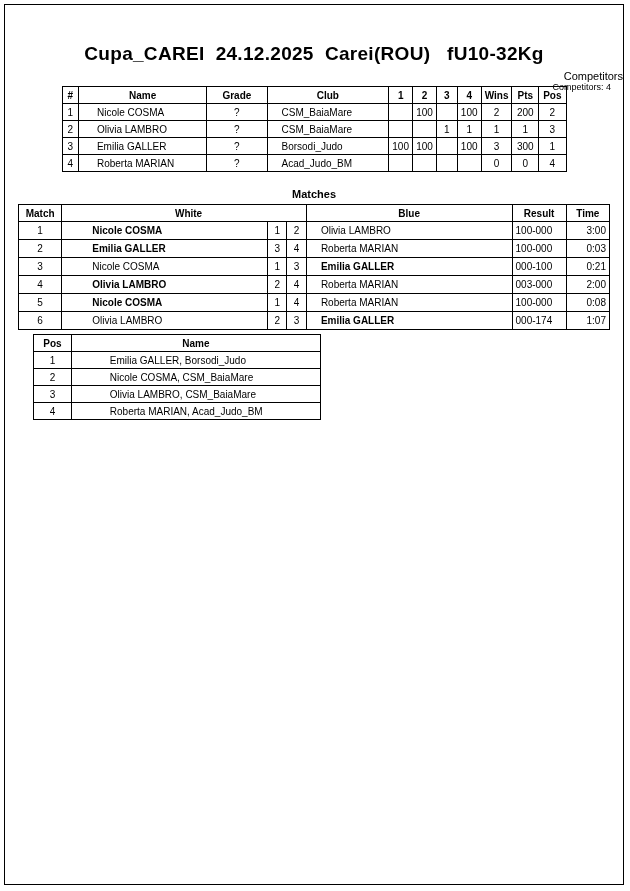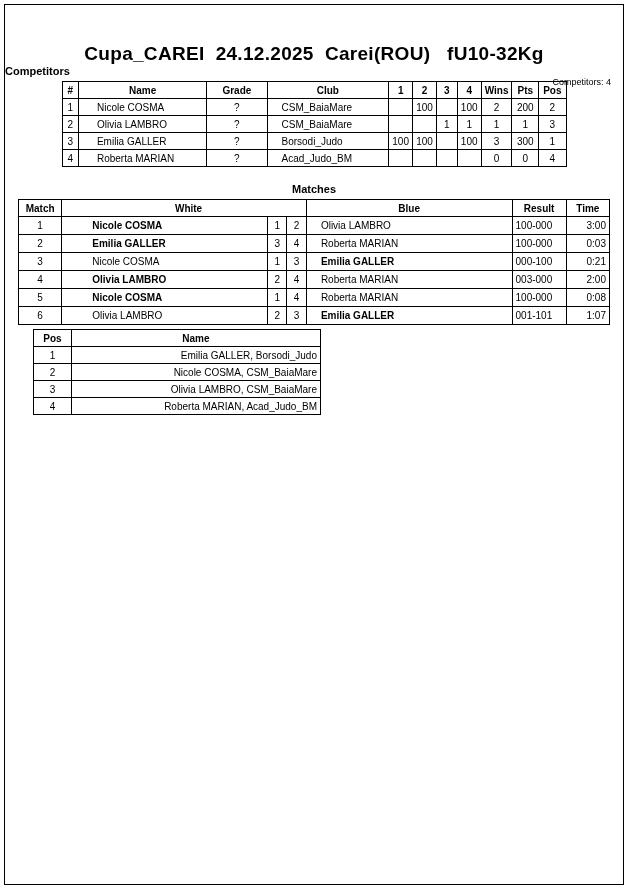--- a/index.html
+++ b/index.html
@@ -33,23 +33,24 @@
   .title {
     text-align: center;
     font-size: 19px;
     font-weight: bold;
     letter-spacing: 0.3px;
     margin-top: 38px;
     font-family: "Liberation Sans", sans-serif;
     white-space: pre;
   }
   .section-label {
-    text-align: left;
+    text-align: right;
     font-size: 11px;
-    font-weight: bold;
+    font-weight: normal;
+    margin-top: 5px;
   }
   .counter {
     position: absolute;
     right: 12px;
     font-size: 9px;
     text-align: right;
   }
   table {
     border-collapse: collapse;
     font-size: 10px;
@@ -120,21 +121,21 @@
     font-weight: bold;
     margin-top: 18px;
     margin-left: 125px;
   }
   #results-table {
     margin: 4px 0 0 28px;
     width: 288px;
   }
   #results-table td { height: 17px; }
   #results-table td.r-pos { text-align: center; width: 38px; }
-  #results-table td.r-name { text-align: right; width: 250px; padding-left: 38px; }
+  #results-table td.r-name { text-align: left; width: 250px; padding-left: 38px; }
   #results-table th.rh-pos { width: 38px; }
   #results-table th.rh-name { width: 250px; }
 </style>
 </head>
 <body>
 
 <div class="page-border"></div>
 
 <div class="content">
 
@@ -272,21 +273,21 @@
         <td class="m-blue">Roberta MARIAN</td>
         <td class="m-result">100-000</td>
         <td class="m-time">0:08</td>
       </tr>
       <tr>
         <td class="m-num">6</td>
         <td class="m-white">Olivia LAMBRO</td>
         <td class="m-sw">2</td>
         <td class="m-sb">3</td>
         <td class="m-blue bold">Emilia GALLER</td>
-        <td class="m-result">001-101</td>
+        <td class="m-result">000-174</td>
         <td class="m-time">1:07</td>
       </tr>
     </tbody>
   </table>
 
 
   <table id="results-table">
     <thead>
       <tr>
         <th class="rh-pos">Pos</th>

